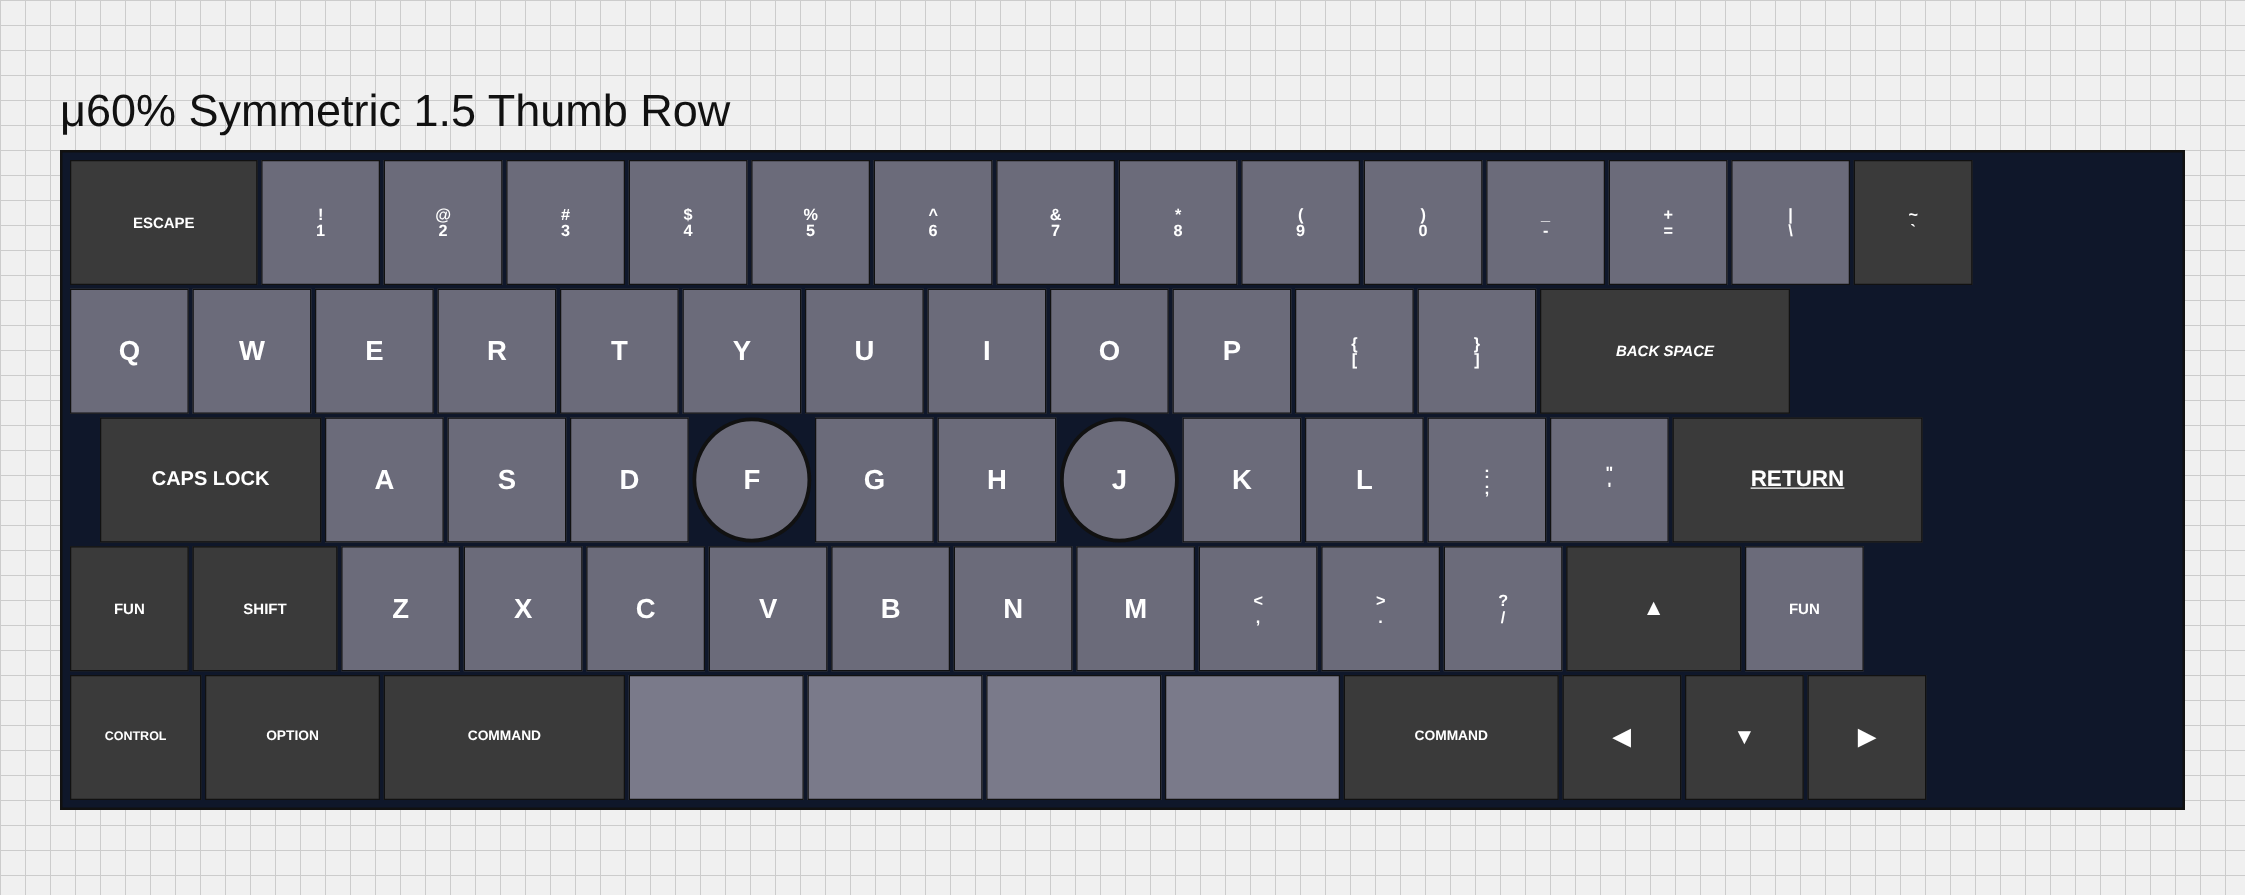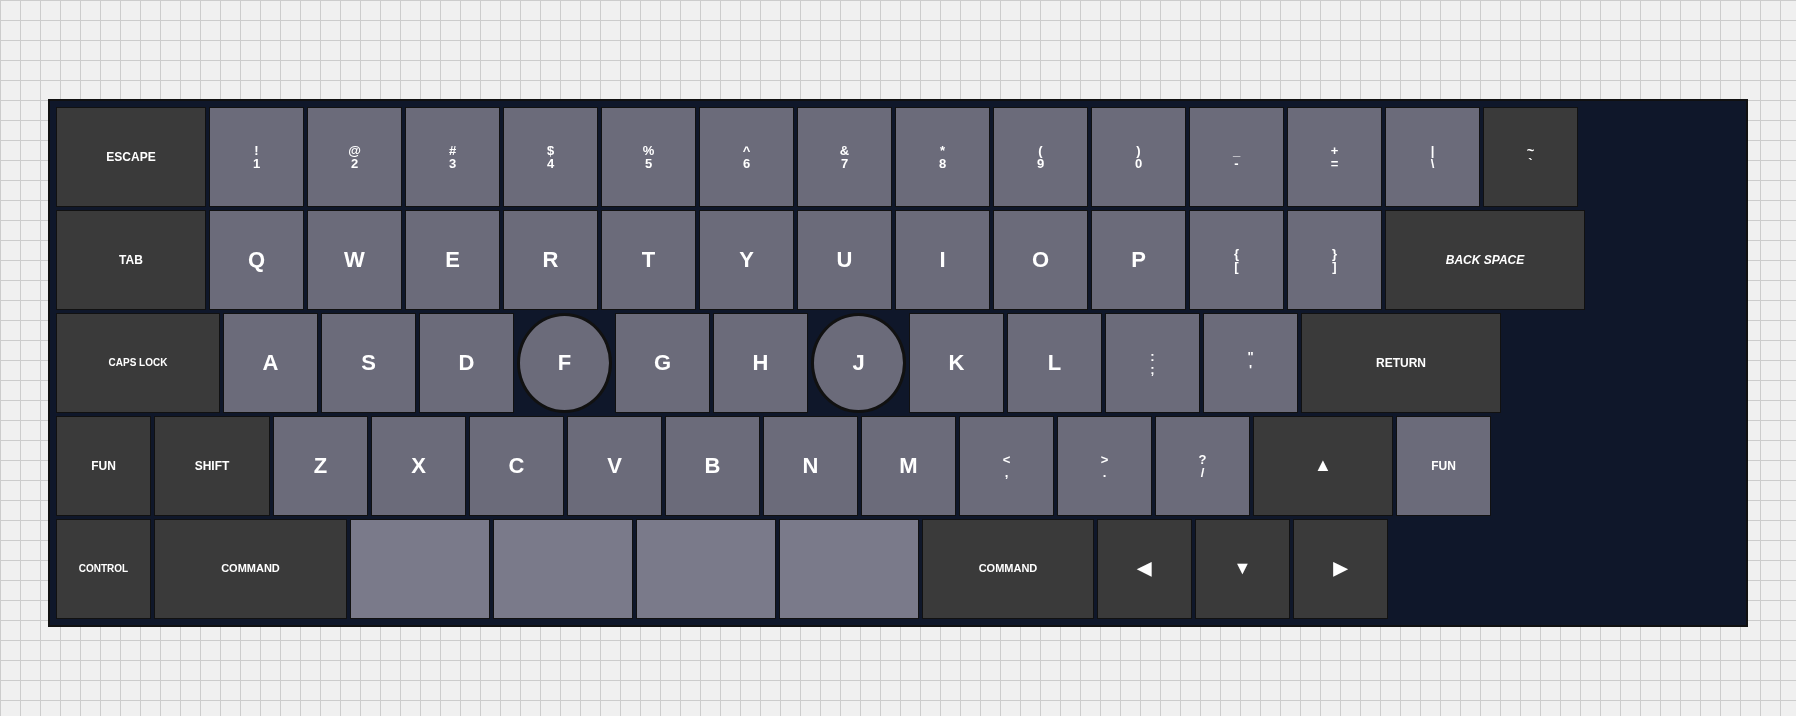--- a/index.html
+++ b/index.html
@@ -78,20 +78,21 @@
     }
     .key .bot-char {
       font-size: 13px;
       line-height: 1;
     }
   </style>
 </head>
 <body>
 
 <div class="page-title-row">
+  <div class="page-title">μ60% Symmetric 1.5 Thumb Row</div>
 </div>
 
 <div class="keyboard">
 
   <div class="key-row">
     <div class="key key-dark" style="width:150px;font-size:12px;">ESCAPE</div>
     <div class="key key-mid" style="width:95px;">
         <span class="top-char">!</span>
         <span class="bot-char">1</span>
       </div>
@@ -143,21 +144,20 @@
         <span class="top-char">|</span>
         <span class="bot-char">\</span>
       </div>
     <div class="key key-dark" style="width:95px;">
         <span class="top-char">~</span>
         <span class="bot-char">`</span>
       </div>
   </div>
 
   <div class="key-row">
-    <div class="key key-dark" style="width:150px;font-size:12px;">TAB</div>
     <div class="key key-mid" style="width:95px;font-size:22px;">Q</div>
     <div class="key key-mid" style="width:95px;font-size:22px;">W</div>
     <div class="key key-mid" style="width:95px;font-size:22px;">E</div>
     <div class="key key-mid" style="width:95px;font-size:22px;">R</div>
     <div class="key key-mid" style="width:95px;font-size:22px;">T</div>
     <div class="key key-mid" style="width:95px;font-size:22px;">Y</div>
     <div class="key key-mid" style="width:95px;font-size:22px;">U</div>
     <div class="key key-mid" style="width:95px;font-size:22px;">I</div>
     <div class="key key-mid" style="width:95px;font-size:22px;">O</div>
     <div class="key key-mid" style="width:95px;font-size:22px;">P</div>
@@ -166,39 +166,39 @@
         <span class="bot-char">[</span>
       </div>
     <div class="key key-mid" style="width:95px;">
         <span class="top-char">}</span>
         <span class="bot-char">]</span>
       </div>
     <div class="key key-dark" style="width:200px;font-size:12px;font-style:italic;">BACK SPACE</div>
   </div>
 
   <div class="key-row">
-    <div class="key key-dark" style="width:164px;font-size:10px;">CAPS LOCK</div>
+    <div class="key key-dark" style="width:177px;font-size:16px;margin-left:24px;">CAPS LOCK</div>
     <div class="key key-mid" style="width:95px;font-size:22px;">A</div>
     <div class="key key-mid" style="width:95px;font-size:22px;">S</div>
     <div class="key key-mid" style="width:95px;font-size:22px;">D</div>
     <div class="key key-mid" style="width:95px;font-size:22px;border-radius:50%;border:3px solid #111;">F</div>
     <div class="key key-mid" style="width:95px;font-size:22px;">G</div>
     <div class="key key-mid" style="width:95px;font-size:22px;">H</div>
     <div class="key key-mid" style="width:95px;font-size:22px;border-radius:50%;border:3px solid #111;">J</div>
     <div class="key key-mid" style="width:95px;font-size:22px;">K</div>
     <div class="key key-mid" style="width:95px;font-size:22px;">L</div>
     <div class="key key-mid" style="width:95px;">
         <span class="top-char">:</span>
         <span class="bot-char">;</span>
       </div>
     <div class="key key-mid" style="width:95px;">
         <span class="top-char">"</span>
         <span class="bot-char">'</span>
       </div>
-    <div class="key key-dark" style="width:200px;font-size:12px;">RETURN</div>
+    <div class="key key-dark" style="width:200px;font-size:18px;text-decoration:underline;">RETURN</div>
   </div>
 
   <div class="key-row">
     <div class="key key-dark" style="width:95px;font-size:12px;">FUN</div>
     <div class="key key-dark" style="width:116px;font-size:12px;">SHIFT</div>
     <div class="key key-mid" style="width:95px;font-size:22px;">Z</div>
     <div class="key key-mid" style="width:95px;font-size:22px;">X</div>
     <div class="key key-mid" style="width:95px;font-size:22px;">C</div>
     <div class="key key-mid" style="width:95px;font-size:22px;">V</div>
     <div class="key key-mid" style="width:95px;font-size:22px;">B</div>
@@ -214,21 +214,22 @@
       </div>
     <div class="key key-mid" style="width:95px;">
         <span class="top-char">?</span>
         <span class="bot-char">/</span>
       </div>
     <div class="key key-dark" style="width:140px;font-size:18px;">▲</div>
     <div class="key key-mid" style="width:95px;font-size:12px;">FUN</div>
   </div>
 
   <div class="key-row">
-    <div class="key key-dark" style="width:95px;font-size:10px;">CONTROL</div>
+    <div class="key key-dark" style="width:105px;font-size:10px;">CONTROL</div>
+    <div class="key key-dark" style="width:140px;font-size:11px;">OPTION</div>
     <div class="key key-dark" style="width:193px;font-size:11px;">COMMAND</div>
     <div class="key key-space" style="width:140px;"></div>
     <div class="key key-space" style="width:140px;"></div>
     <div class="key key-space" style="width:140px;"></div>
     <div class="key key-space" style="width:140px;"></div>
     <div class="key key-dark" style="width:172px;font-size:11px;">COMMAND</div>
     <div class="key key-dark" style="width:95px;font-size:18px;">◀</div>
     <div class="key key-dark" style="width:95px;font-size:18px;">▼</div>
     <div class="key key-dark" style="width:95px;font-size:18px;">▶</div>
   </div>

